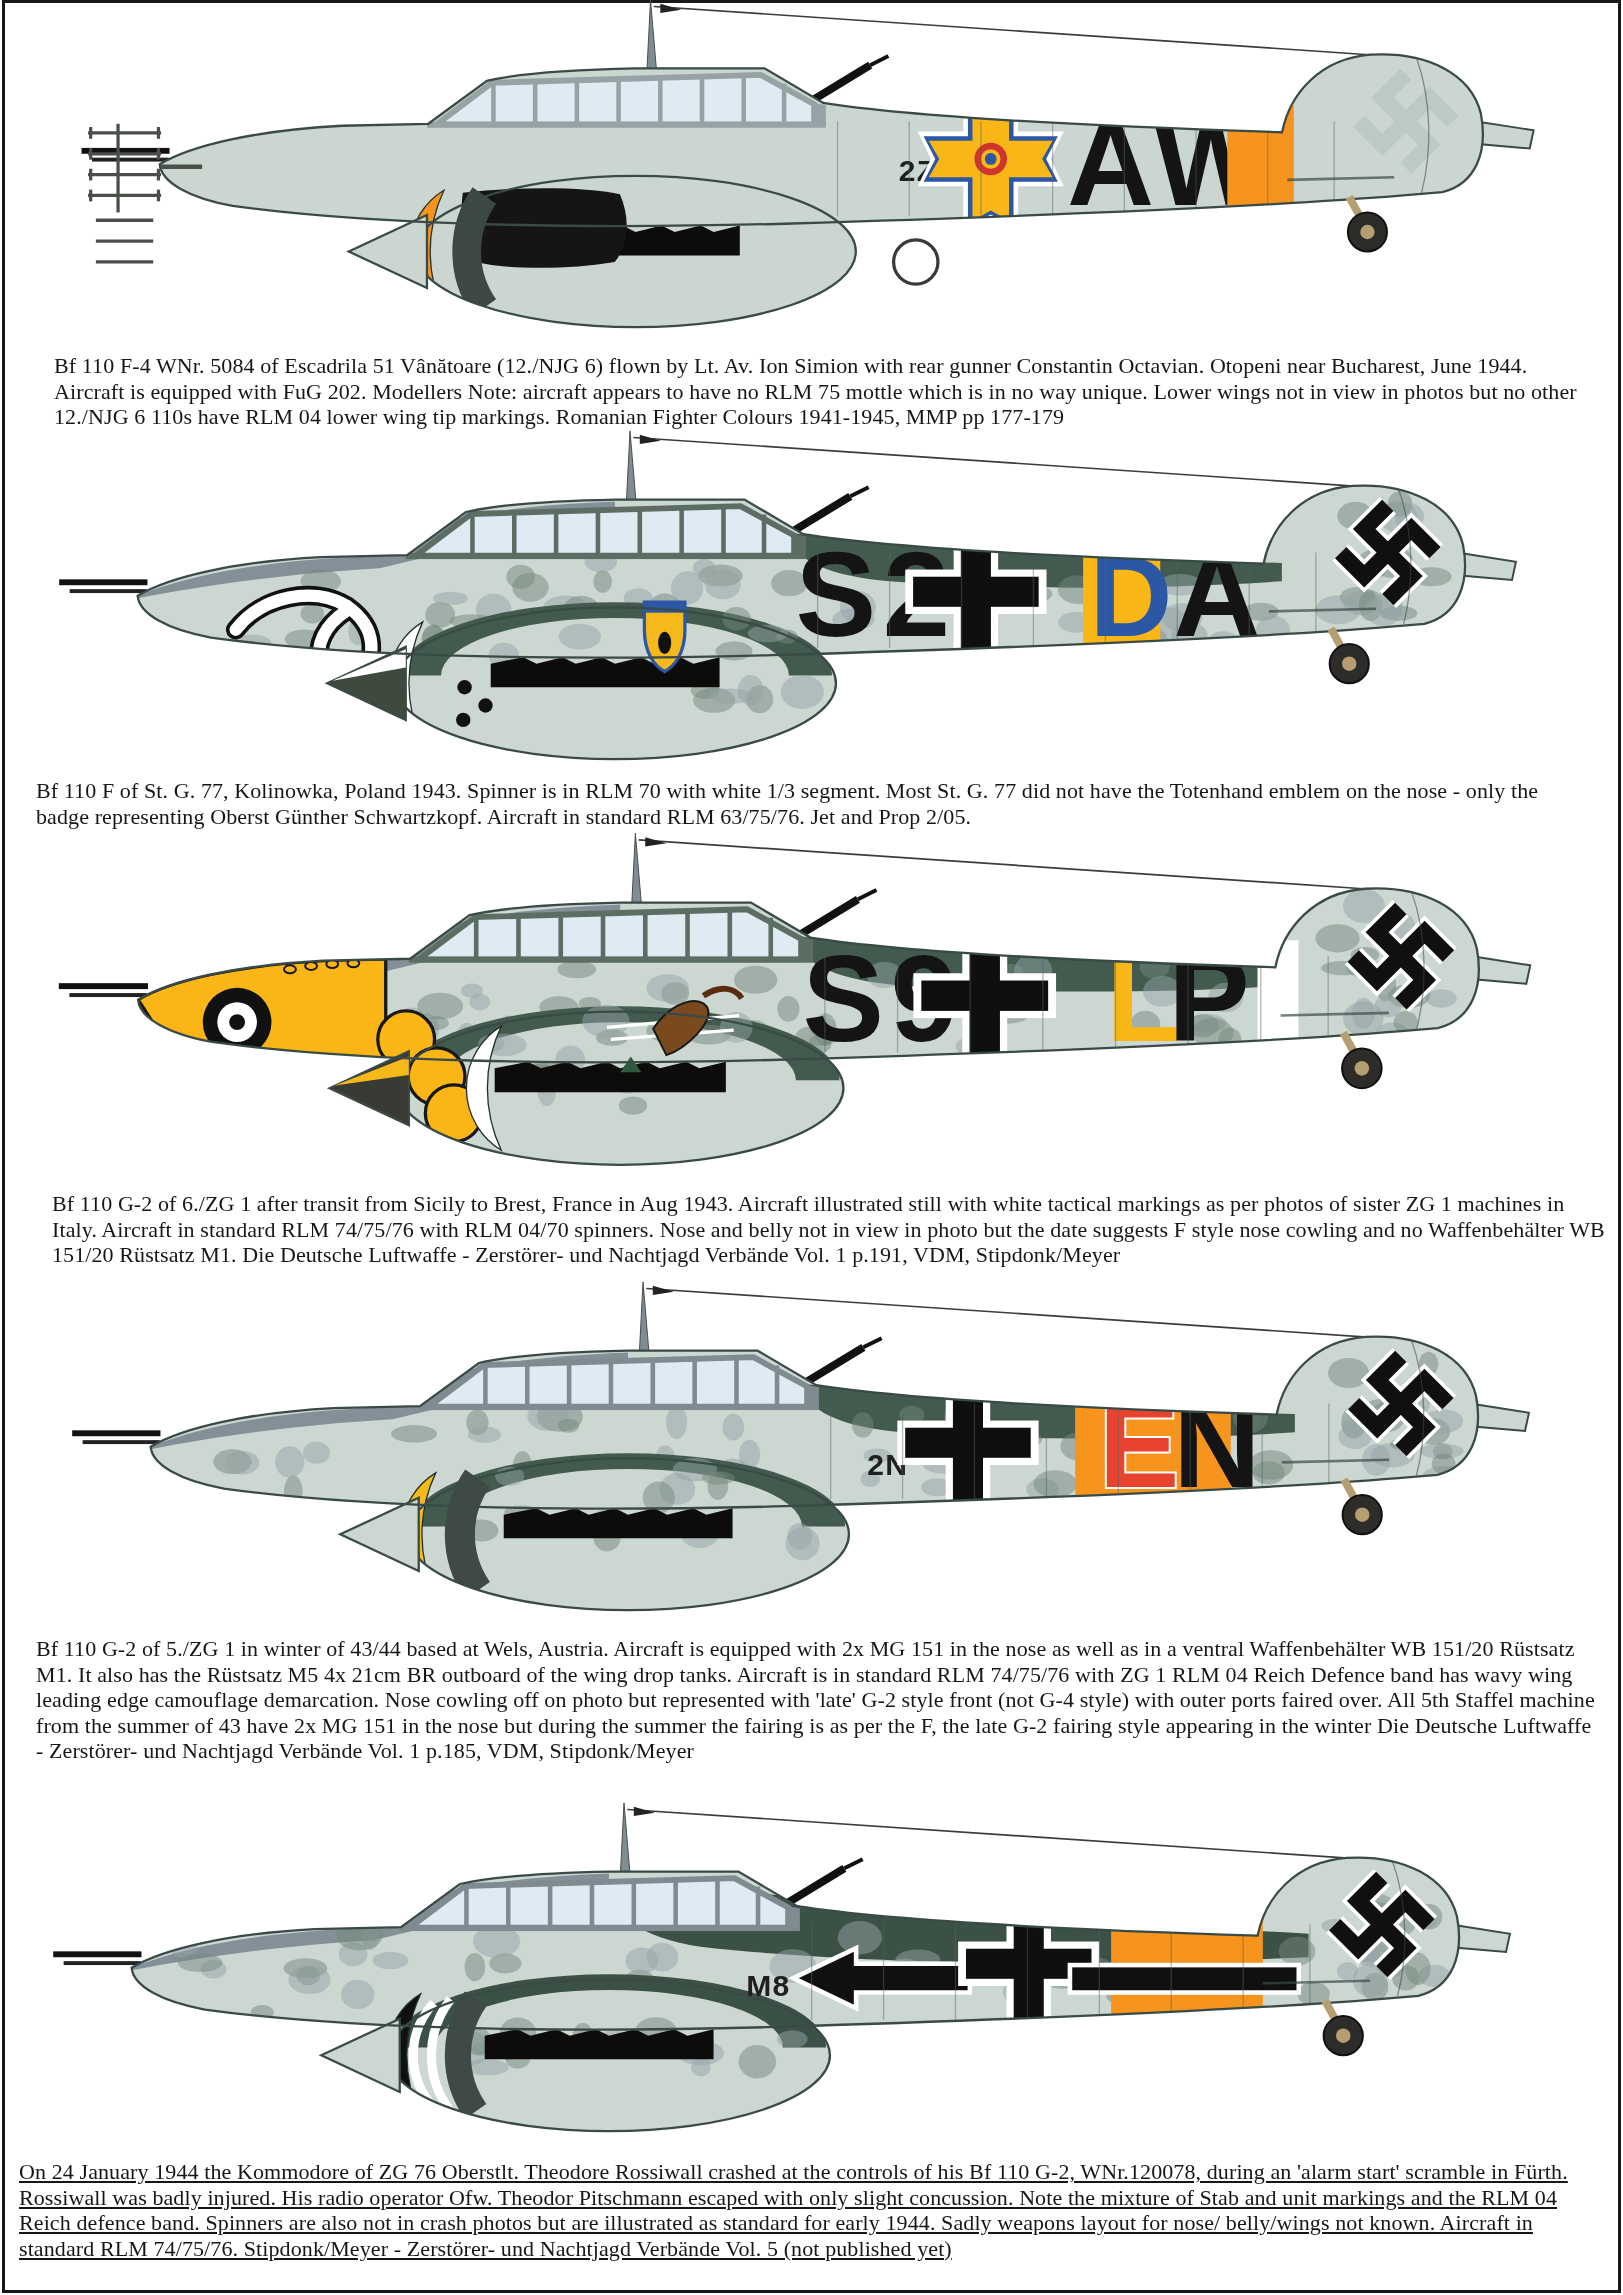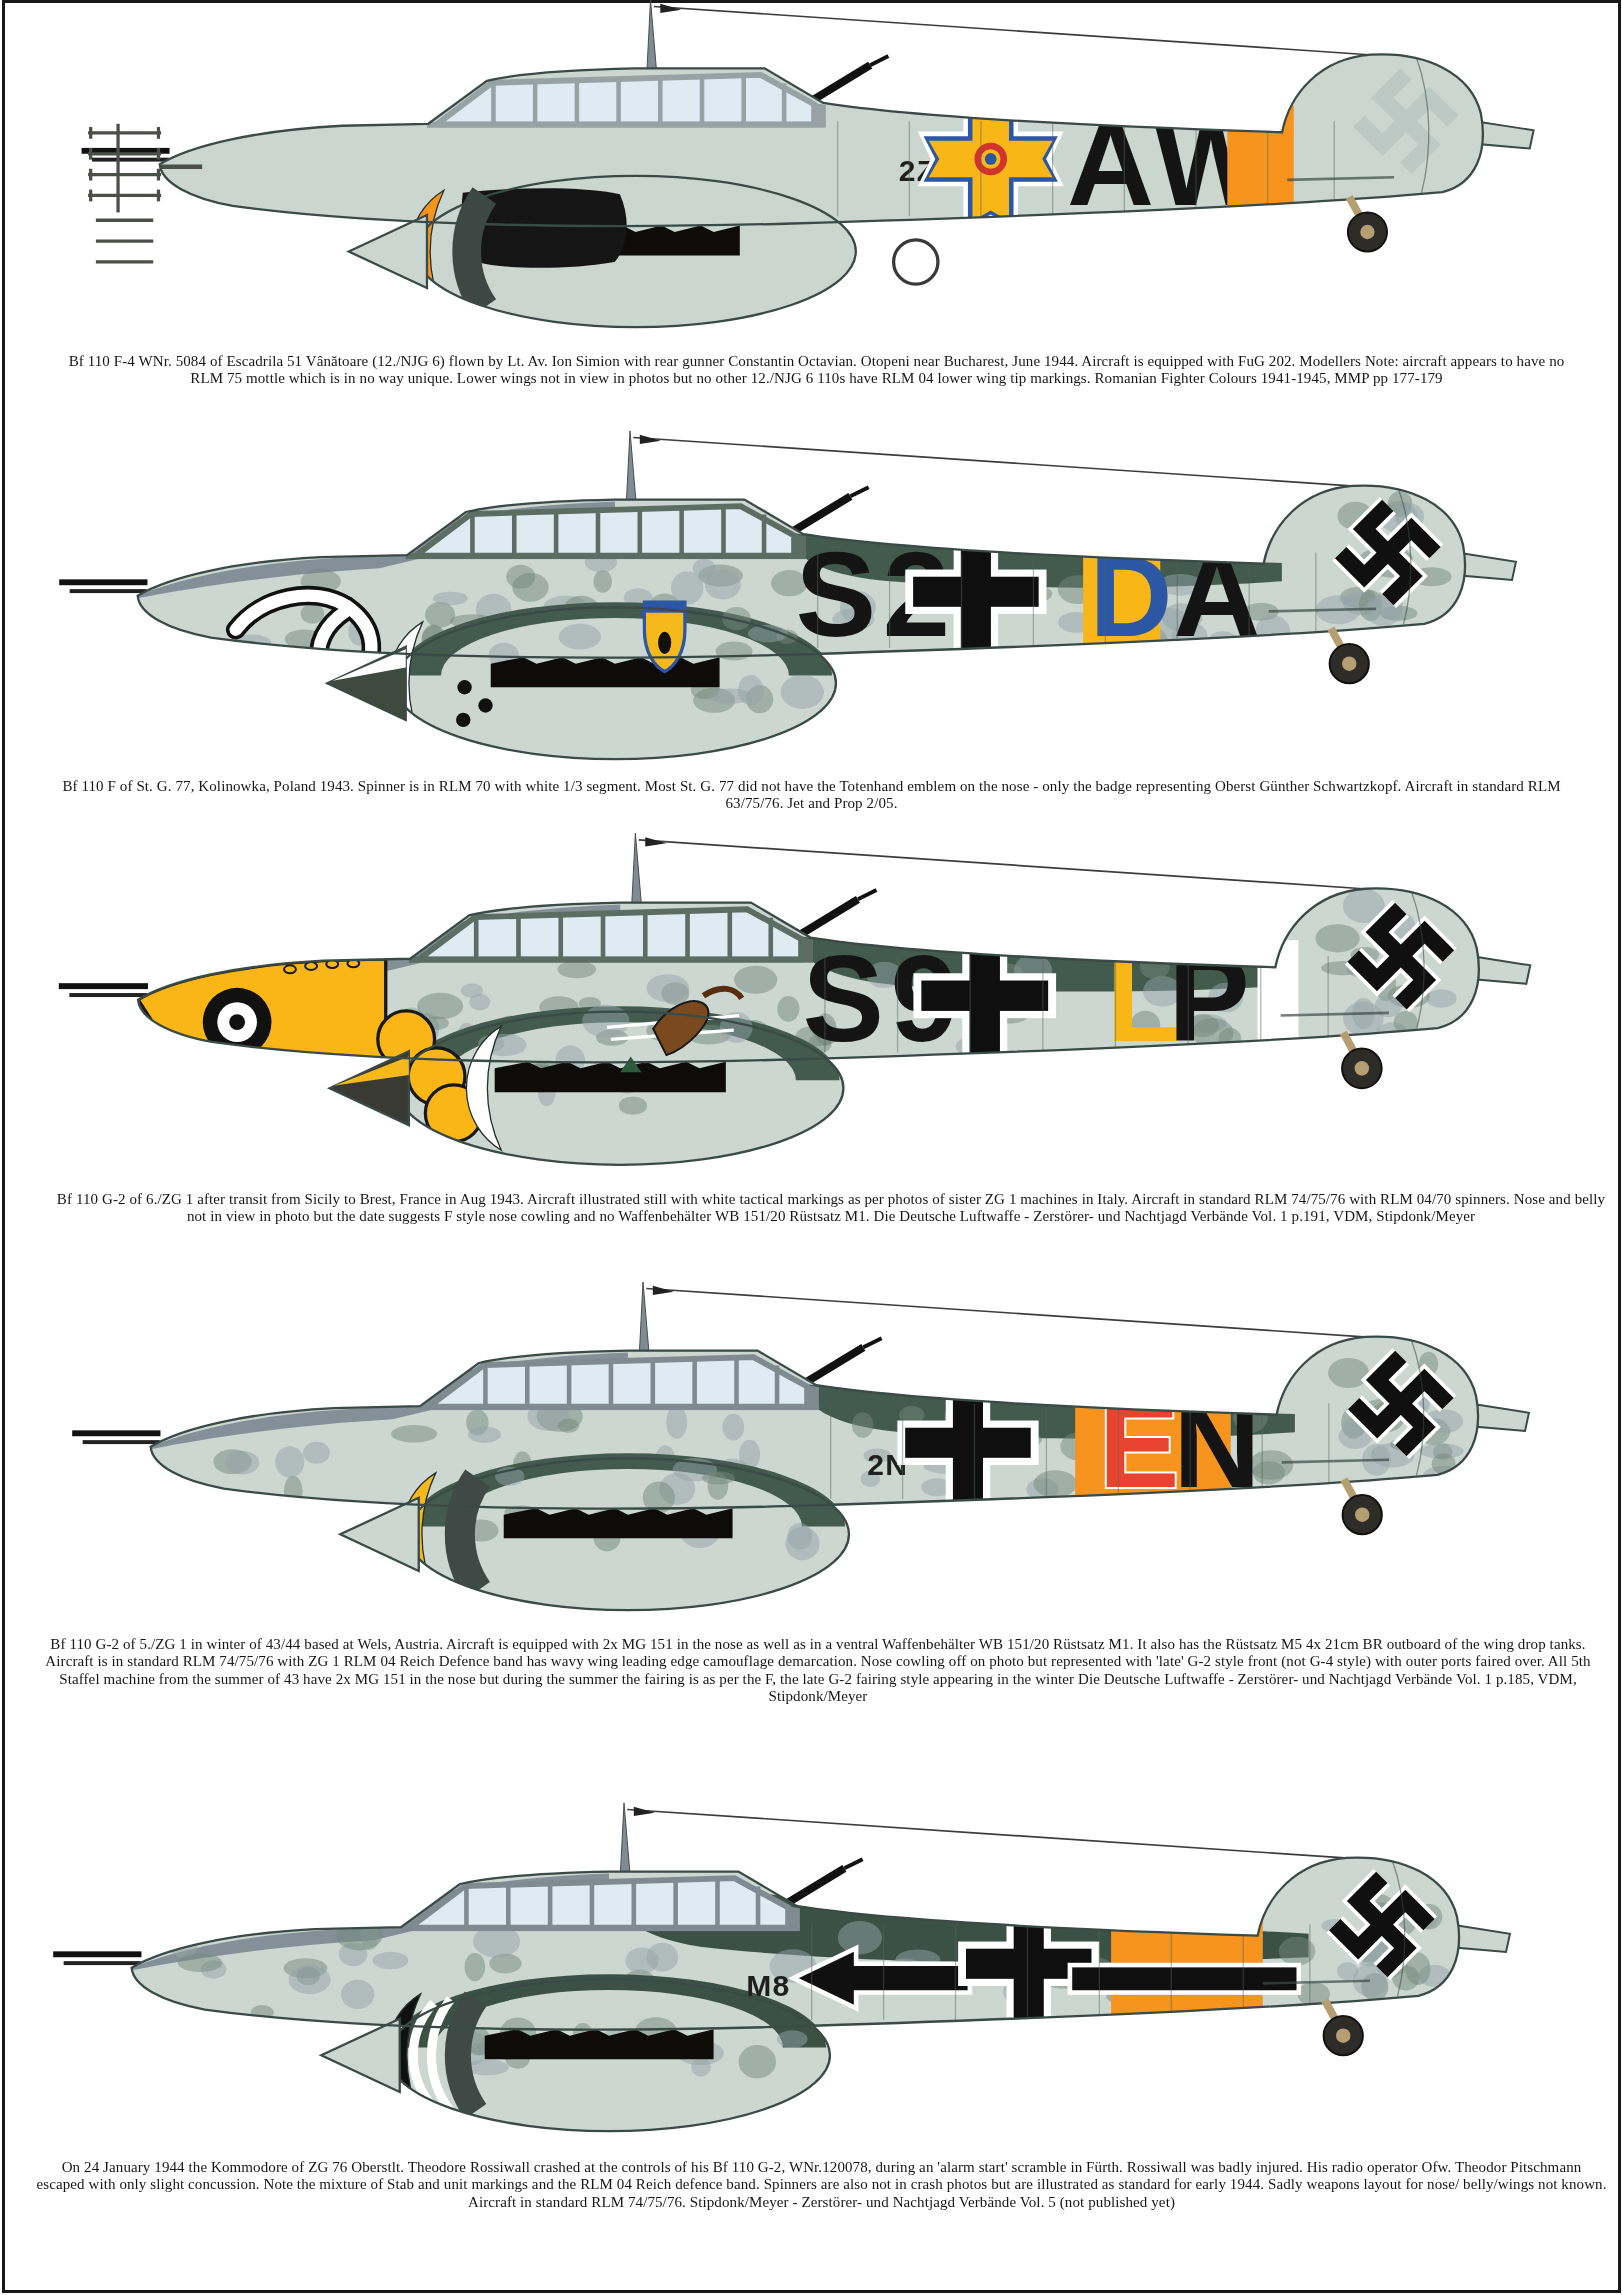--- a/index.html
+++ b/index.html
@@ -1,20 +1,20 @@
 <!DOCTYPE html>
 <html style="font-size:10.5px"><head>
 <meta charset="utf-8">
 <style>
   html,body{margin:0;padding:0;background:#ffffff;}
   .page{position:relative;width:1623px;height:2295px;background:#ffffff;overflow:hidden;
         font-family:"Liberation Serif",serif;color:#161616;}
   .frame{position:absolute;left:2px;top:0px;right:2px;bottom:2px;border:3.9px solid #181818;pointer-events:none;}
   .profile{position:absolute;}
-  .cap{position:absolute;font-size:15px;line-height:1.16;letter-spacing:0.1px;text-align:center;}
+  .cap{position:absolute;font-size:22px;line-height:1.16;letter-spacing:0.1px;}
   .cap p{margin:0;}
   svg text{font-family:"Liberation Sans",sans-serif;}
 </style>
 </head>
 <body>
 
 <div class="page">
   <div class="frame"></div>
 
   <svg class="profile" id="plane0" style="left:62px;top:-3.9px;width:1499px;height:339px" viewBox="0 0 2300 520">
@@ -742,17 +742,17 @@
         <rect x="560" y="193" width="612" height="9" fill="#7F8B90"></rect>
         <path d="M1154,164 L1172,167 L1172,199 L1154,199 Z" fill="#7F8B90"></path>
       </g>
       <ellipse cx="880" cy="392" rx="338" ry="116" fill="none" stroke="#3A4A46" stroke-width="3.5"></ellipse>
       <path d="M440,392 L560,336 L560,448 Z" fill="#CCD7D2" stroke="#3A4A46" stroke-width="3.5"></path>
       <path d="M150,258 C200,228 300,206 430,199 L562,196 L652,130 C700,119 780,113 880,111 L1078,111 L1168,164 C1320,188 1620,201 1872,209 C1884,150 1930,96 2008,90 C2096,85 2162,120 2177,180 C2188,238 2170,288 2118,301 L2058,306 C1860,322 1480,338 1120,349 C800,358 480,352 262,322 C196,310 152,286 150,258 Z" fill="none" stroke="#3A4A46" stroke-width="3.5"></path>
       <line x1="1975" y1="308" x2="1999" y2="352" stroke="#B59E72" stroke-width="12"></line>
       <circle cx="2003" cy="362" r="30" fill="#2e2c29" stroke="#111" stroke-width="3"></circle>
       <circle cx="2003" cy="362" r="11" fill="#B59E72"></circle>
     </svg>
-  <div class="cap" style="top:2159px;left:36px;width:1571px;">
+  <div class="cap" style="top:2159px;left:19px;width:1571px;text-decoration:underline;">
     <p>On 24 January 1944 the Kommodore of ZG 76 Oberstlt. Theodore Rossiwall crashed at the controls of his Bf 110 G-2,  WNr.120078, during an 'alarm start' scramble in Fürth. Rossiwall was badly injured. His radio operator Ofw. Theodor Pitschmann escaped with only slight concussion. Note the mixture of  Stab and unit markings and the RLM 04 Reich defence band. Spinners are also not in crash photos but are illustrated as standard for early 1944. Sadly weapons layout for nose/ belly/wings not known. Aircraft in standard RLM 74/75/76. Stipdonk/Meyer - Zerstörer- und Nachtjagd Verbände Vol. 5 (not published yet)</p>
   </div>
 </div>
 
 
 </body></html>

